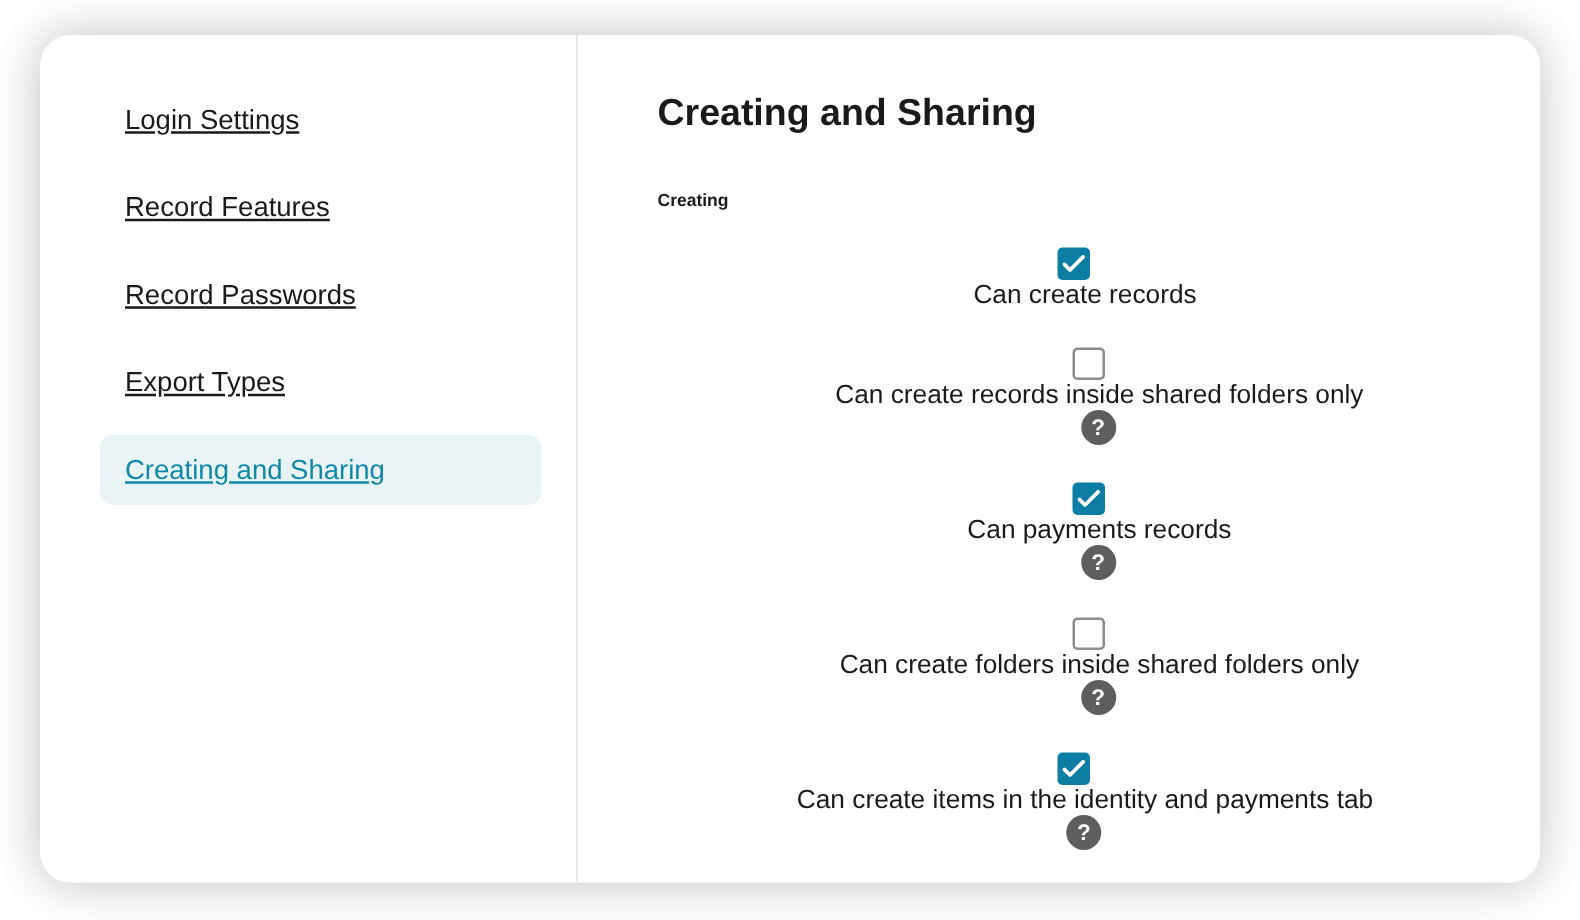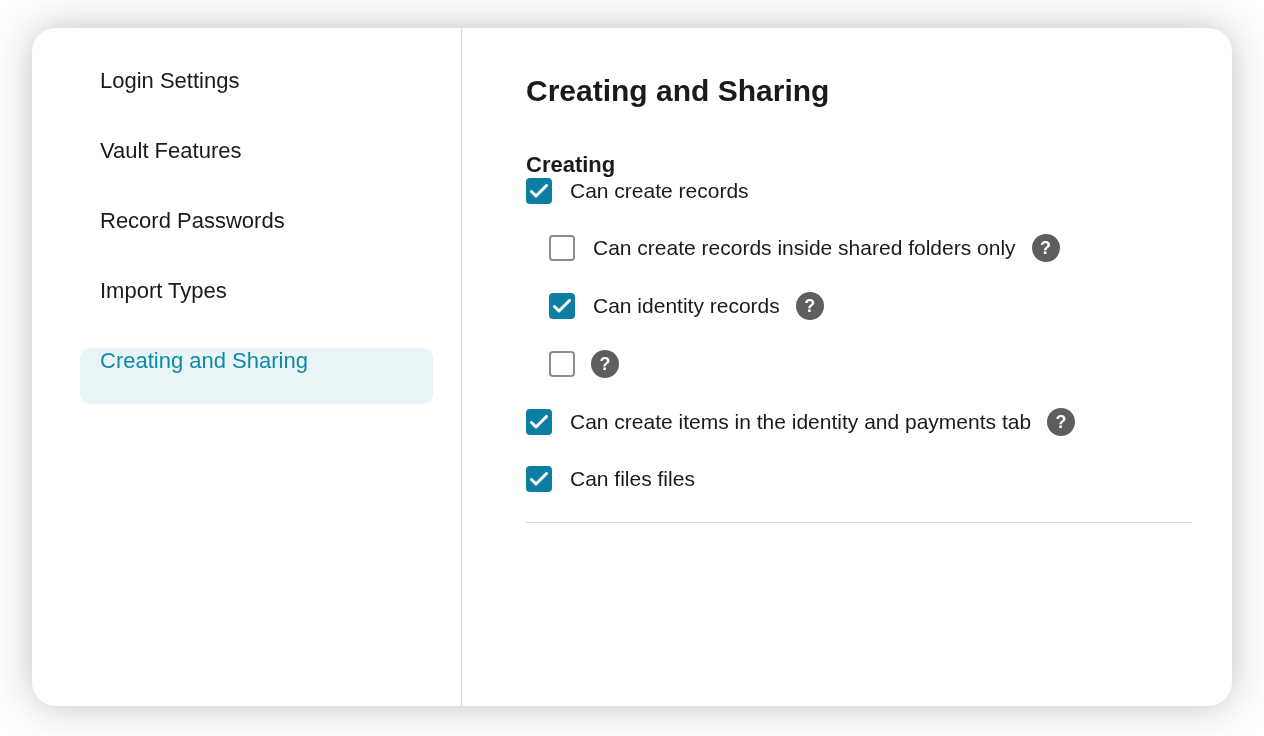--- a/index.html
+++ b/index.html
@@ -14,52 +14,56 @@
     overflow: hidden;
     display: flex;
   }
   .sidebar {
     width: 430px;
     padding: 40px 28px 0 48px;
     border-right: 1px solid #d9d9d9;
   }
   .side-item {
     display: flex;
+    align-items: center;
     height: 56px;
     padding: 0 20px;
     font-size: 22px;
     color: #1a1a1a;
     border-radius: 10px;
     margin-bottom: 14px;
     cursor: pointer;
+    text-decoration: underline;
   }
   .side-item.active {
     background: #e9f4f7;
     color: #1088a8;
   }
   .main {
     flex: 1;
     padding: 46px 40px 0 64px;
     overflow: hidden;
   }
   .title {
     font-size: 30px;
     font-weight: 700;
     color: #1a1a1a;
     margin-bottom: 44px;
   }
   .group-title {
-    font-size: 22px;
+    font-size: 14px;
     font-weight: 600;
     color: #1a1a1a;
+    margin-bottom: 30px;
   }
   .opt {
     display: flex;
     align-items: center;
     margin-bottom: 30px;
+    flex-direction: column;
   }
   .opt.sub { margin-left: 23px; }
   .cb {
     width: 26px; height: 26px;
     border: 2px solid #8c8c8c;
     border-radius: 4px;
     background: #fff;
     display: flex;
     align-items: center;
     justify-content: center;
@@ -100,27 +104,27 @@
 </head>
 <body>
 
 <div class="card">
 
   <div class="sidebar" id="sidebar">
       <div class="side-item">
         <span>Login Settings</span>
       </div>
       <div class="side-item">
-        <span>Vault Features</span>
+        <span>Record Features</span>
       </div>
       <div class="side-item">
         <span>Record Passwords</span>
       </div>
       <div class="side-item">
-        <span>Import Types</span>
+        <span>Export Types</span>
       </div>
       <div class="side-item active">
         <span>Creating and Sharing</span>
       </div>
     </div>
 
   <div class="main">
     <h1 class="title">Creating and Sharing</h1>
     <h2 class="group-title">Creating</h2>
     <div id="options">
@@ -136,25 +140,26 @@
           <div class="cb"></div>
           <span class="opt-label">Can create records inside shared folders only</span>
           <div class="help">?</div>
         </div>
         <div class="opt sub">
           <div class="cb checked">
             <svg width="18" height="14" viewBox="0 0 18 14">
               <path d="M1.5 7.5 L6 12 L16.5 1.5" stroke="#fff" stroke-width="3" fill="none" stroke-linecap="round" stroke-linejoin="round"></path>
             </svg>
           </div>
-          <span class="opt-label">Can identity records</span>
+          <span class="opt-label">Can payments records</span>
           <div class="help">?</div>
         </div>
         <div class="opt sub">
           <div class="cb"></div>
+          <span class="opt-label">Can create folders inside shared folders only</span>
           <div class="help">?</div>
         </div>
         <div class="opt">
           <div class="cb checked">
             <svg width="18" height="14" viewBox="0 0 18 14">
               <path d="M1.5 7.5 L6 12 L16.5 1.5" stroke="#fff" stroke-width="3" fill="none" stroke-linecap="round" stroke-linejoin="round"></path>
             </svg>
           </div>
           <span class="opt-label">Can create items in the identity and payments tab</span>
           <div class="help">?</div>

